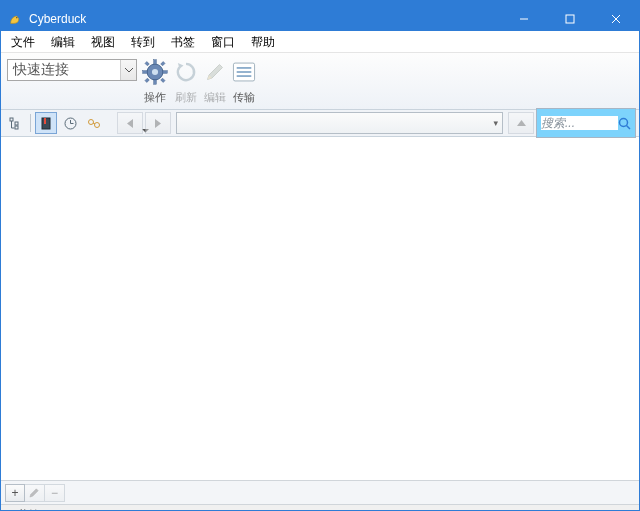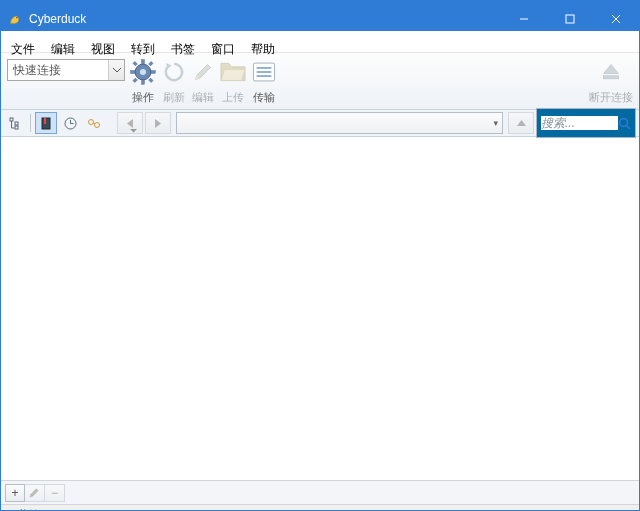--- a/index.html
+++ b/index.html
@@ -5,44 +5,44 @@
   * { box-sizing: border-box; margin: 0; padding: 0; font-family: "Microsoft YaHei", "Segoe UI", sans-serif; }
   body { width: 640px; height: 511px; overflow: hidden; background: #fff; border: 1px solid #2e7cd6; }
   
   .titlebar { height: 30px; background: #2e7cd6; color: #fff; display: flex; align-items: center; padding: 6px 0 0 6px; font-size: 12px; }
   .titlebar .app-icon { width: 16px; height: 16px; margin-right: 6px; display:flex; align-items:center; justify-content:center;}
   .titlebar .title { flex: 1; }
   .winbtns { display: flex; height: 100%; }
   .winbtn { width: 46px; display: flex; align-items: center; justify-content: center; font-size: 14px; color: #fff; }
   .winbtn svg { stroke: #fff; stroke-width: 1; fill:none; }
   
-  .menubar { height: 22px; background: #fff; border-bottom: 1px solid #e5e5e5; display: flex; font-size: 12px; padding: 7px 2px; }
+  .menubar { height: 22px; background: #fff; border-bottom: 1px solid #e5e5e5; display: flex; font-size: 12px; padding: 0 2px; }
   .menubar .m { padding: 3px 8px; }
   
   .toolbar { height: 57px; background: linear-gradient(#fdfdfd,#eef2f7); border-bottom: 1px solid #c9d3dc; display: flex; align-items: flex-start; padding: 2px 4px 0 4px; }
   .tbcol { display:flex; flex-direction:column; align-items:center; font-size:11px; color:#555; margin: 0 2px;}
   .tbcol .ic { height: 34px; display:flex; align-items:center; justify-content:center; }
   .tbcol .lb { height:16px; line-height:16px; white-space:nowrap; }
   .disabled { opacity: 0.45; }
   .tb-spacer { flex:1; }
-  .quick { width:118px; height:22px; border:1px solid #a7a7a7; background:#fff; font-size:12px; display:flex; align-items:center; margin-top:4px;}
+  .quick { width:130px; height:22px; border:1px solid #a7a7a7; background:#fff; font-size:14px; display:flex; align-items:center; margin-top:4px;}
   .quick .qtxt { flex:1; padding:0 5px; }
   .quick .qarr { width:16px; height:100%; border-left:1px solid #ccc; display:flex; align-items:center; justify-content:center; background:linear-gradient(#f6f6f6,#e8e8e8);}
   .gear-wrap { display:flex; align-items:flex-start;}
   .gear-wrap .drop { width:9px; display:flex; align-items:center; justify-content:center; padding-top:24px;}
   
   .navbar { height: 27px; background:#f0f3f7; border-bottom:1px solid #c9d3dc; display:flex; align-items:center; font-size:12px; gap:2px; padding:0 3px;}
   .vbtn { width:22px; height:22px; border:1px solid transparent; display:flex; align-items:center; justify-content:center; background:transparent;}
   .vbtn.sel { border:1px solid #7aa5d6; background:#cfe3f8;}
   .vsep { width:1px; height:18px; background:#c0c8d0; margin:0 2px;}
   .nbtn { width:26px; height:22px; border:1px solid #b5bec7; background:linear-gradient(#fbfbfb,#e6e9ec); display:flex; align-items:center; justify-content:center;}
   .nbtn.disabled { opacity:.45;}
   .path { flex:1; height:22px; border:1px solid #b5bec7; background:linear-gradient(#fbfbfb,#eef1f4); margin:0 3px; display:flex; align-items:center; justify-content:flex-end; padding-right:4px;}
   .path .parr { font-size:9px; color:#666;}
-  .search { width:100px; height:22px; border:1px solid #a7b5c4; background:#0369a1; display:flex; align-items:center; padding:14px 4px;}
+  .search { width:100px; height:22px; border:1px solid #a7b5c4; background:#7dd3fc; display:flex; align-items:center; padding:14px 4px;}
   .search input { border:0; outline:0; width:100%; font-size:12px; color:#333; font-style:italic;}
   .search input::placeholder { color:#8a949e; font-style:italic;}
   .search .sicon { color:#2e7cd6; font-size:13px;}
   
   .content { height: 343px; background:#fff; overflow:auto; }
   
   .bottombar { height:24px; border-top:1px solid #d0d5da; background:#f3f5f8; display:flex; align-items:center; padding:0 4px; gap:0;}
   .bbtn { width:20px; height:18px; border:1px solid #b5bec7; background:linear-gradient(#fbfbfb,#e9ecef); display:flex; align-items:center; justify-content:center; font-size:12px; color:#555;}
   .bbtn + .bbtn { border-left:0;}
   .bbtn.disabled { opacity:.5;}
@@ -155,59 +155,37 @@
         <span>
           <svg width="24" height="24" viewBox="0 0 32 32">
             <path d="M6 26 L8 20 L22 6 L26 10 L12 24 Z" fill="#b5beb5" stroke="#7e8a7e"></path>
             <path d="M6 26 L8 20 L12 24 Z" fill="#d8c9a0"></path>
           </svg>
         </span>
       </div>
     <div class="lb">编辑</div>
   </div>
 
-  <div class="tbcol disabled">
-    <div class="ic">
-        <span>
-          <svg width="28" height="24" viewBox="0 0 32 28">
-            <path d="M2 8 L2 24 L30 24 L30 8 L14 8 L11 4 L2 4 Z" fill="#c8b988" stroke="#9a8d60"></path>
-            <path d="M2 24 L6 11 L30 11 L26 24 Z" fill="#e7dcb3" stroke="#b9ab7c"></path>
-          </svg>
-        </span>
-      </div>
-    <div class="lb">上传</div>
-  </div>
 
   <div class="tbcol">
     <div class="ic">
         <span>
           <svg width="26" height="24" viewBox="0 0 32 28">
             <rect x="3" y="3" width="26" height="22" rx="2" fill="#fff" stroke="#8fa2b0"></rect>
             <line x1="7" y1="9" x2="25" y2="9" stroke="#7da2c4" stroke-width="2"></line>
             <line x1="7" y1="14" x2="25" y2="14" stroke="#7da2c4" stroke-width="2"></line>
             <line x1="7" y1="19" x2="25" y2="19" stroke="#7da2c4" stroke-width="2"></line>
           </svg>
         </span>
       </div>
     <div class="lb">传输</div>
   </div>
 
   <div class="tb-spacer"></div>
 
-  <div class="tbcol disabled">
-    <div class="ic">
-        <span>
-          <svg width="24" height="24" viewBox="0 0 32 32">
-            <path d="M16 6 L26 18 L6 18 Z" fill="#9faeb8" stroke="#7b8a93"></path>
-            <rect x="6" y="21" width="20" height="4" fill="#9faeb8" stroke="#7b8a93"></rect>
-          </svg>
-        </span>
-      </div>
-    <div class="lb">断开连接</div>
-  </div>
 </div>
 
 <div class="navbar">
   <div class="vbtn">
       <span>
         <svg width="13" height="13">
           <rect x="1" y="1" width="3" height="3" fill="none" stroke="#5a6b78"></rect>
           <rect x="6" y="5" width="3" height="3" fill="none" stroke="#5a6b78"></rect>
           <rect x="6" y="9" width="3" height="3" fill="none" stroke="#5a6b78"></rect>
           <path d="M2.5 4 v7 h3" fill="none" stroke="#5a6b78"></path>

